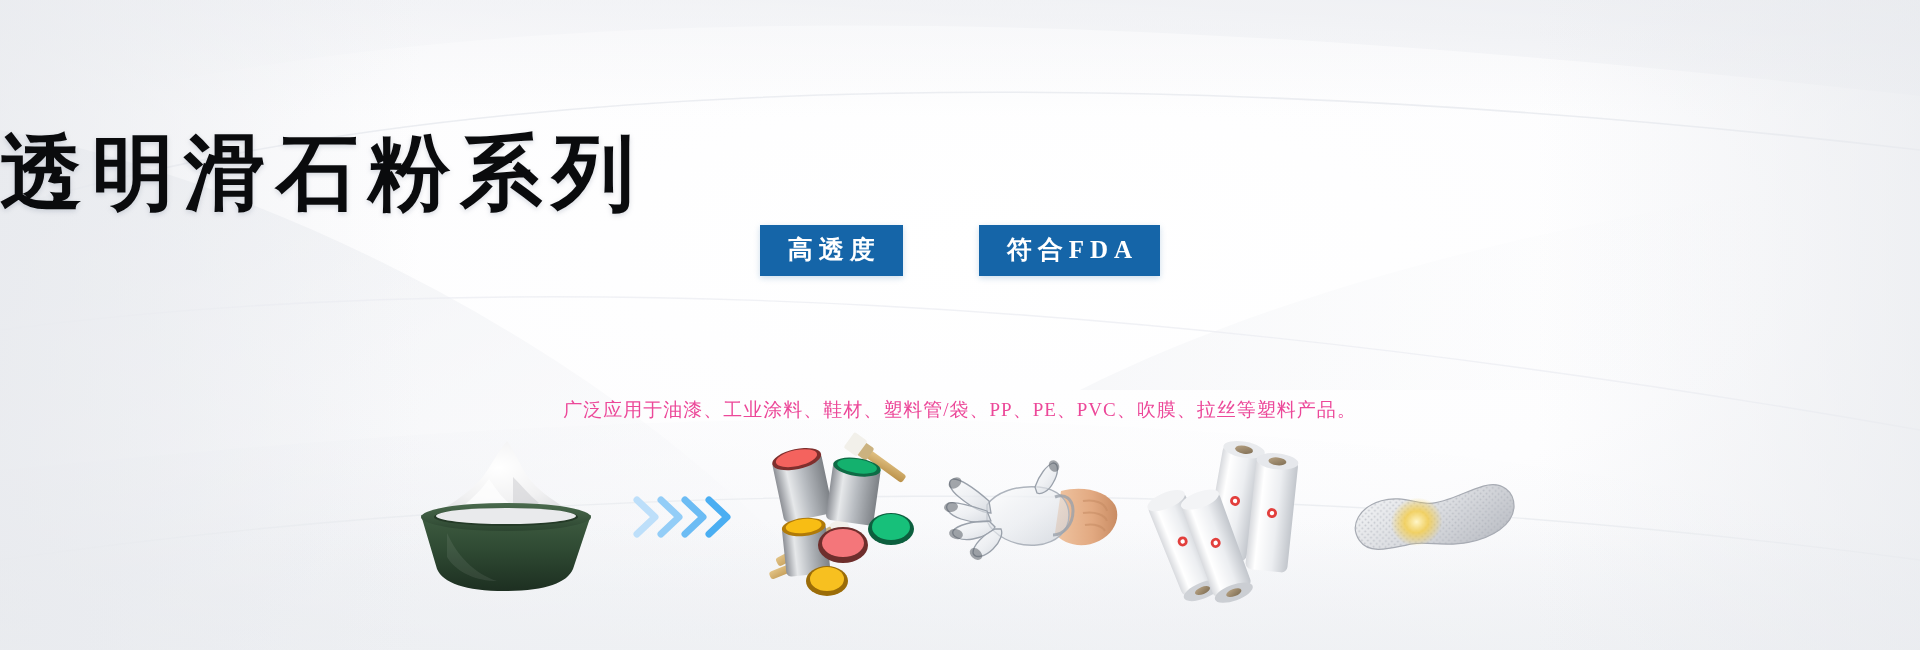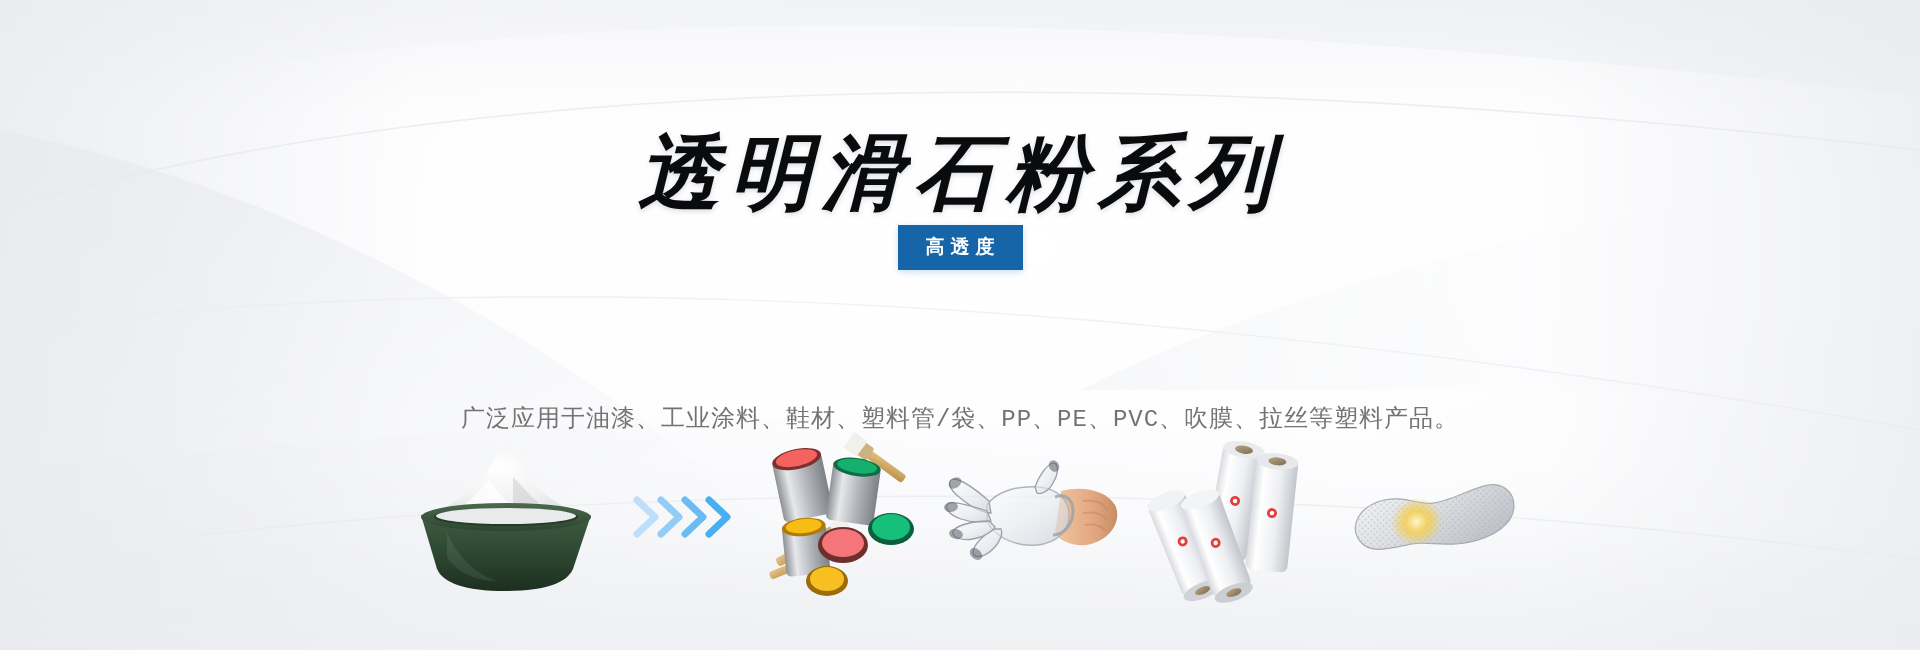--- a/index.html
+++ b/index.html
@@ -41,22 +41,21 @@
       linear-gradient(180deg, rgba(240,241,244,0.55) 0%, rgba(255,255,255,0) 18%),
       linear-gradient(0deg, rgba(238,240,243,0.7) 0%, rgba(255,255,255,0) 20%);
   }
 
   
   .headline-wrap {
     position: absolute;
     top: 78px;
     left: 0;
     width: 1920px;
-    text-align: center;
-    font-style: italic;
+    text-align: left;
   }
   .headline {
     display: inline-block;
     font-family: "Liberation Serif", "DejaVu Serif", serif;
     font-weight: 700;
     font-size: 82px;
     line-height: 1;
     letter-spacing: 10px;
     color: #0a0b0d;
     text-shadow: 0 2px 5px rgba(120,128,150,0.28);
@@ -72,42 +71,42 @@
     display: flex;
     justify-content: center;
     align-items: center;
     gap: 76px;
   }
   .badge {
     background: #1565a8;
     color: #ffffff;
     font-family: "Liberation Serif", "DejaVu Serif", serif;
     font-weight: 700;
-    font-size: 19px;
+    font-size: 25px;
     letter-spacing: 6px;
     line-height: 1;
     padding: 12px 22px 14px 28px;
     white-space: nowrap;
     box-shadow: 0 2px 6px rgba(21,101,168,0.22);
   }
 
   
   .subtitle-wrap {
     position: absolute;
     top: 378px;
     left: 0;
     width: 1920px;
     text-align: center;
   }
   .subtitle {
     display: inline-block;
-    font-family: Liberation Mono, monospace;
-    font-size: 24px;
+    font-family: Liberation Serif, serif;
+    font-size: 19px;
     letter-spacing: 1px;
-    color: #737373;
+    color: #ec4899;
     white-space: nowrap;
   }
 
   
   .strip {
     position: absolute;
     top: 432px;
     left: 0;
     width: 1920px;
     height: 170px;
@@ -176,20 +175,21 @@
     </svg>
     <div class="bg-vignette"></div>
   </div>
 
   <div class="headline-wrap">
     <h1 class="headline">透明滑石粉系列</h1>
   </div>
 
   <div class="badges">
     <span class="badge">高透度</span>
+    <span class="badge">符合FDA</span>
   </div>
 
   <div class="subtitle-wrap">
     <p class="subtitle">广泛应用于油漆、工业涂料、鞋材、塑料管/袋、PP、PE、PVC、吹膜、拉丝等塑料产品。</p>
   </div>
 
   <div class="strip">
 
     <div class="strip-item w-bowl">
       <svg width="220" height="160" viewBox="0 0 220 160">

